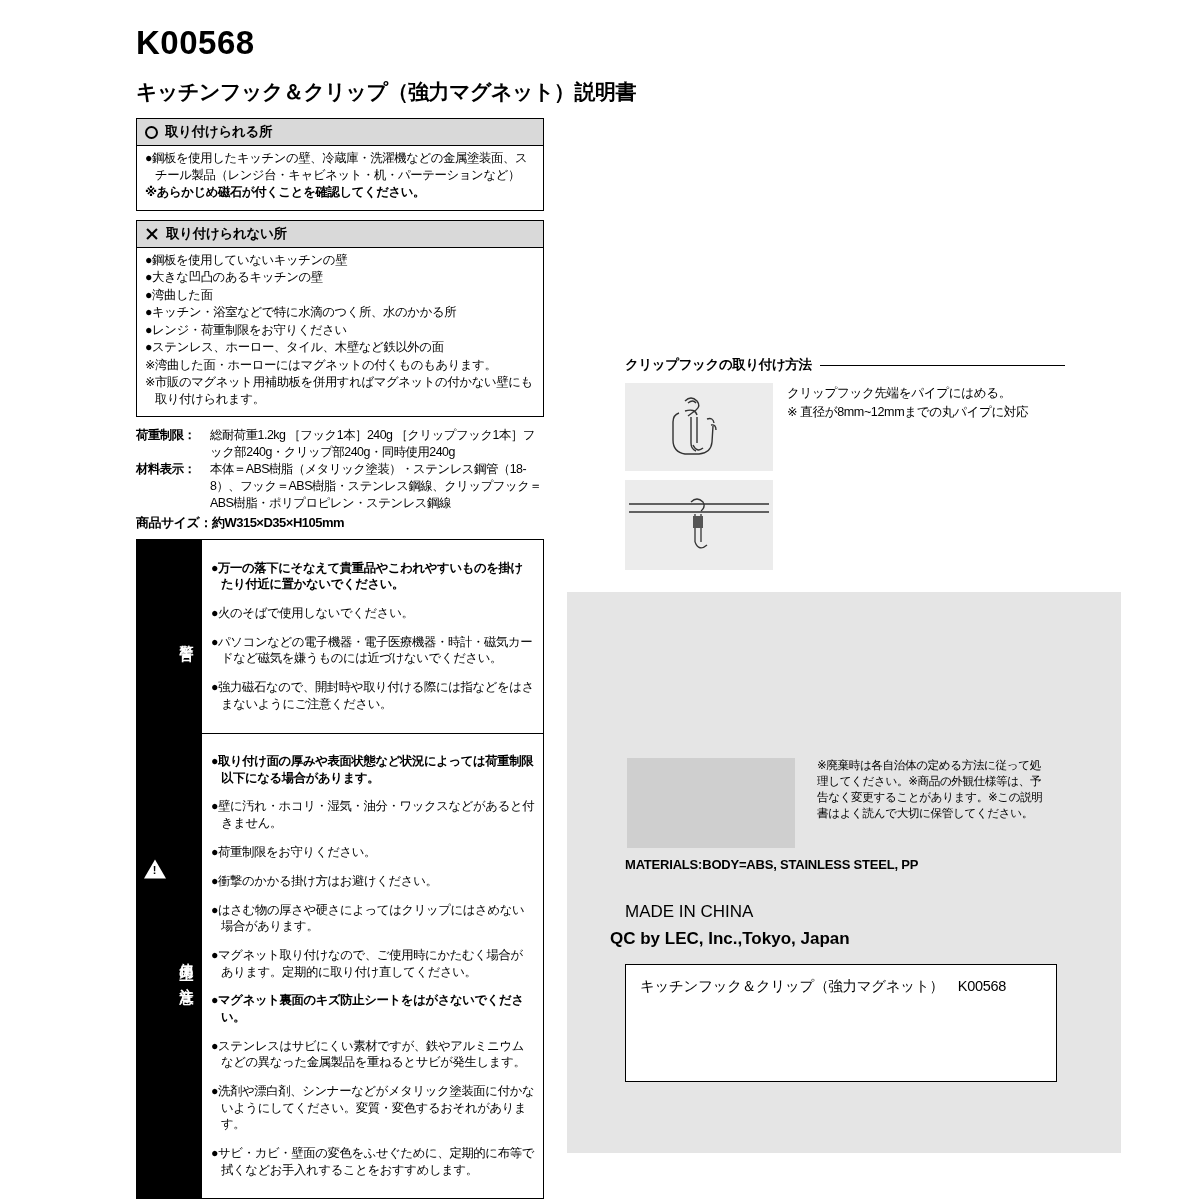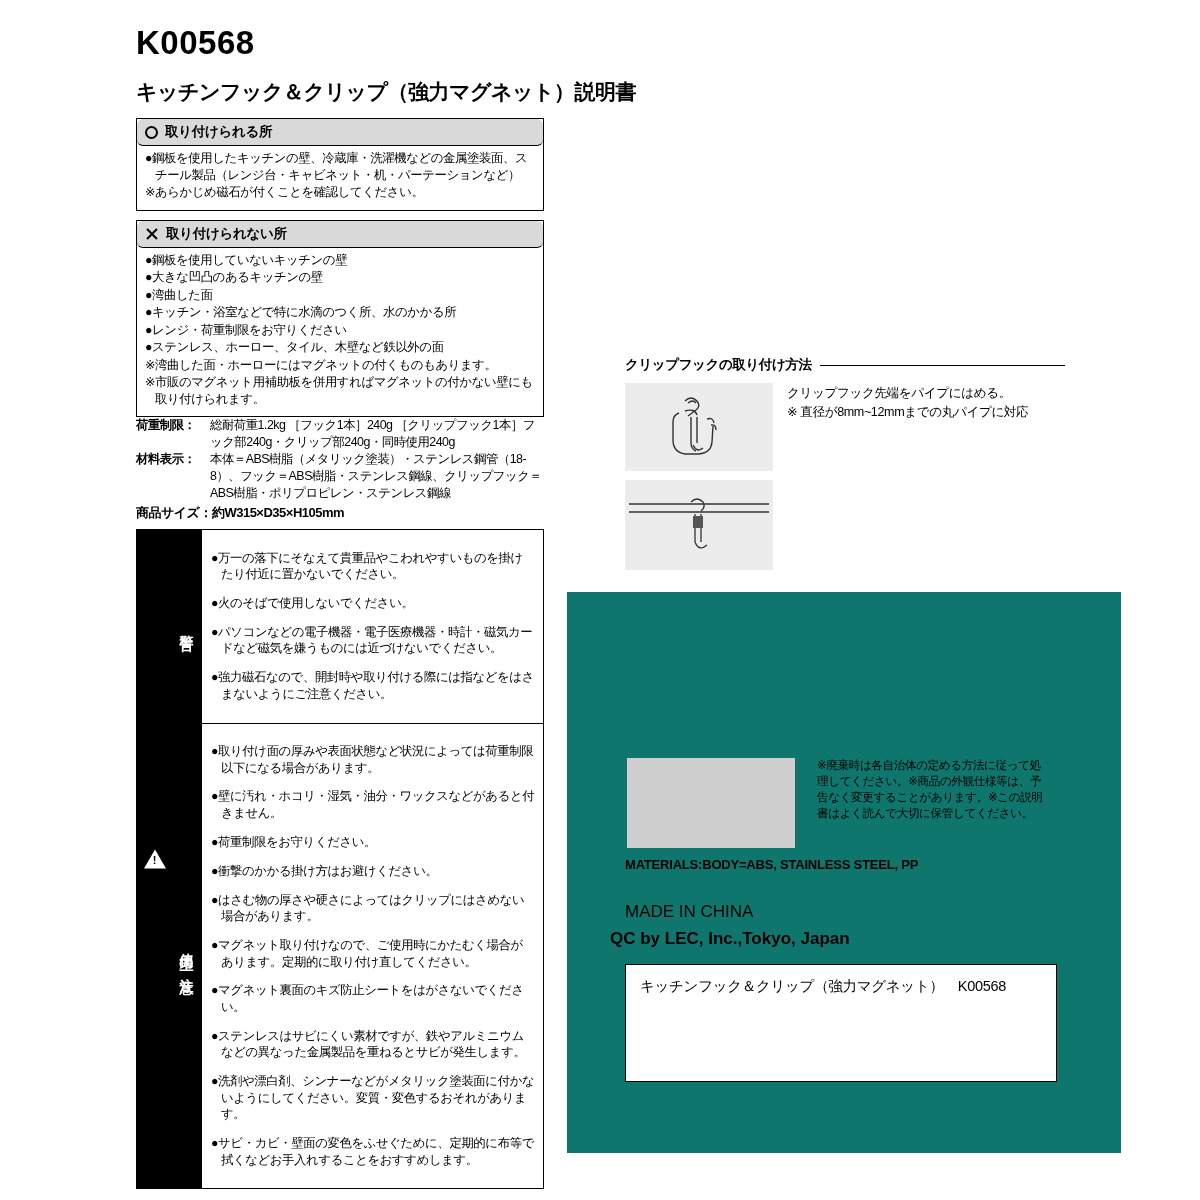--- a/index.html
+++ b/index.html
@@ -51,21 +51,20 @@
   .box-head {
     background: #d9d9d9;
     border-bottom: 1px solid #000;
     font-size: 13.5px;
     font-weight: bold;
     padding: 4px 6px 4px 8px;
     display: flex;
     align-items: center;
     gap: 7px;
     letter-spacing: -0.3px;
-    border-radius: 6px;
   }
   .mark-circle {
     display: inline-block;
     width: 13px; height: 13px;
     border: 2px solid #000;
     border-radius: 50%;
     box-sizing: border-box;
   }
   .mark-cross {
     display: inline-block;
@@ -88,26 +87,27 @@
     font-size: 12.4px;
     line-height: 1.33;
     letter-spacing: -0.4px;
   }
   .box-body p { margin: 0 0 1px 0; }
   .bullet-li {
     display: block;
     text-indent: -10px;
     padding-left: 10px;
   }
-  .note-bold { font-weight: normal; }
+  .note-bold { font-weight: bold; }
 
   .box2 { margin-top: 9px; }
 
   
   .specs {
+    margin-top: 10px;
     font-size: 12.4px;
     line-height: 1.35;
     letter-spacing: -0.5px;
   }
   .spec-row {
     display: flex;
     align-items: flex-start;
     margin-bottom: 1px;
   }
   .spec-label {
@@ -234,21 +234,21 @@
     padding-left: 13px;
     margin-top: 2px;
   }
 
   
   .gray-panel {
     position: absolute;
     left: 567px; top: 592px;
     width: 554px;
     height: 561px;
-    background: #0f766e;
+    background: #e5e5e5;
   }
   .gp-imgbox {
     position: absolute;
     left: 60px; top: 166px;
     width: 168px; height: 90px;
     background: #cfcfcf;
   }
   .gp-disposal {
     position: absolute;
     left: 250px; top: 165px;

